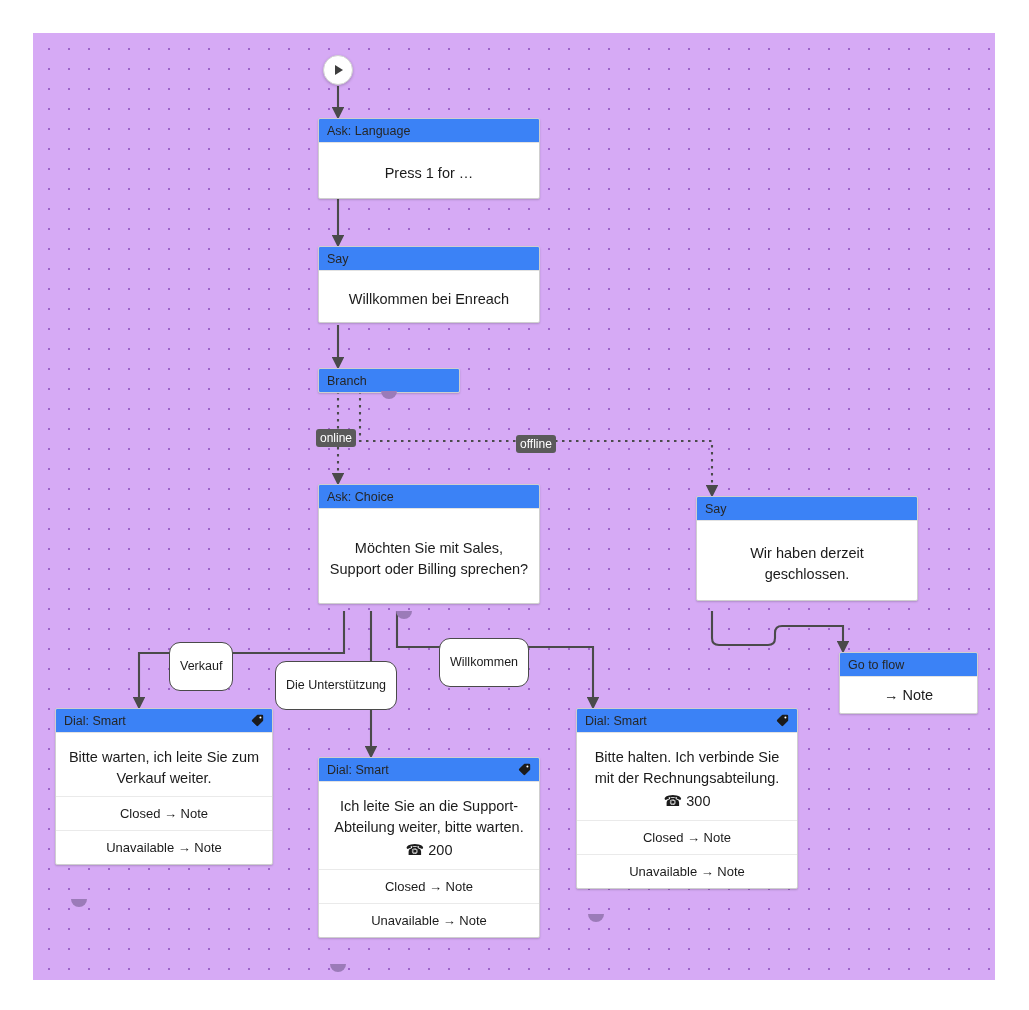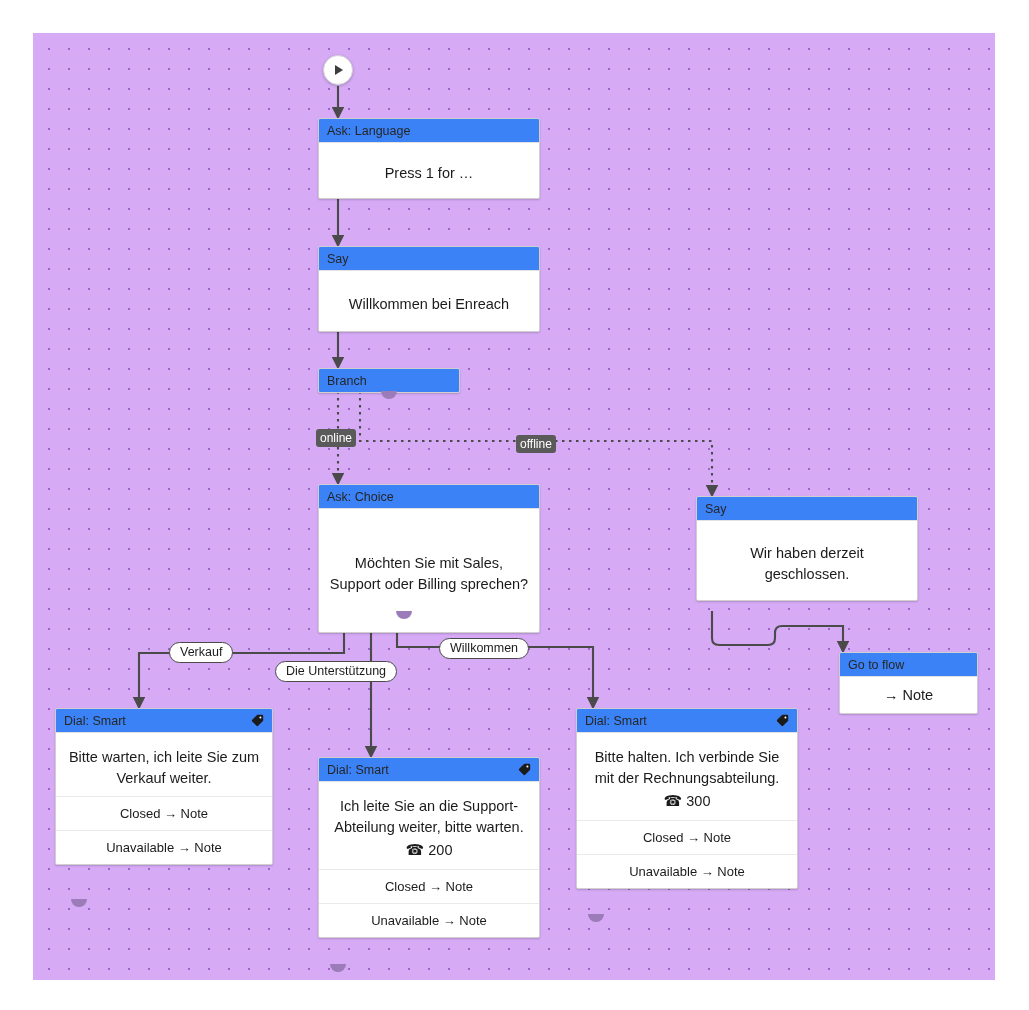--- a/index.html
+++ b/index.html
@@ -108,21 +108,21 @@
     border-radius: 0 0 16px 16px;
   }
   
   .pill {
     position: absolute;
     background: #ffffff;
     border: 1.6px solid #4a4a4a;
     border-radius: 11px;
     font-size: 12.5px;
     color: #1b1b1b;
-    padding: 2px 10px;
+    padding: 16px 10px;
     white-space: nowrap;
     box-sizing: border-box;
     line-height: 15px;
   }
   .pill-dark {
     position: absolute;
     background: #5a5a5a;
     border-radius: 3px;
     font-size: 12px;
     color: #ffffff;
@@ -174,35 +174,35 @@
       <div class="node-header">
         <span class="ttl">Ask: Language</span>
       </div>
       <div class="node-body" style="height:55px; display:flex; align-items:center; justify-content:center;">Press 1 for …</div>
     </div>
 
     <div class="node" style="left:285px; top:213px; width:222px;">
       <div class="node-header">
         <span class="ttl">Say</span>
       </div>
-      <div class="node-body" style="height:60px; display:flex; align-items:center; justify-content:center;border-radius:11px;">Willkommen bei Enreach</div>
+      <div class="node-body" style="height:51px; display:flex; align-items:center; justify-content:center;border-radius:11px;">Willkommen bei Enreach</div>
     </div>
 
     <div class="node" style="left:285px; top:335px; width:142px; height:25px;">
       <div class="node-header" style="border-bottom:none;">
         <span class="ttl">Branch</span>
       </div>
     </div>
     <div class="handle" style="left:348px; top:358px;"></div>
 
     <div class="node" style="left:285px; top:451px; width:222px;">
       <div class="node-header">
         <span class="ttl">Ask: Choice</span>
       </div>
-      <div class="node-body" style="height:123px; display:flex; align-items:center; justify-content:center;">Möchten Sie mit Sales, Support oder Billing sprechen?</div>
+      <div class="node-body" style="height:94px; display:flex; align-items:center; justify-content:center;">Möchten Sie mit Sales, Support oder Billing sprechen?</div>
     </div>
     <div class="handle" style="left:363px; top:578px;"></div>
 
     <div class="node" style="left:663px; top:463px; width:222px;">
       <div class="node-header">
         <span class="ttl">Say</span>
       </div>
       <div class="node-body" style="height:79px; display:flex; align-items:center; justify-content:center;">Wir haben derzeit geschlossen.</div>
     </div>
 

